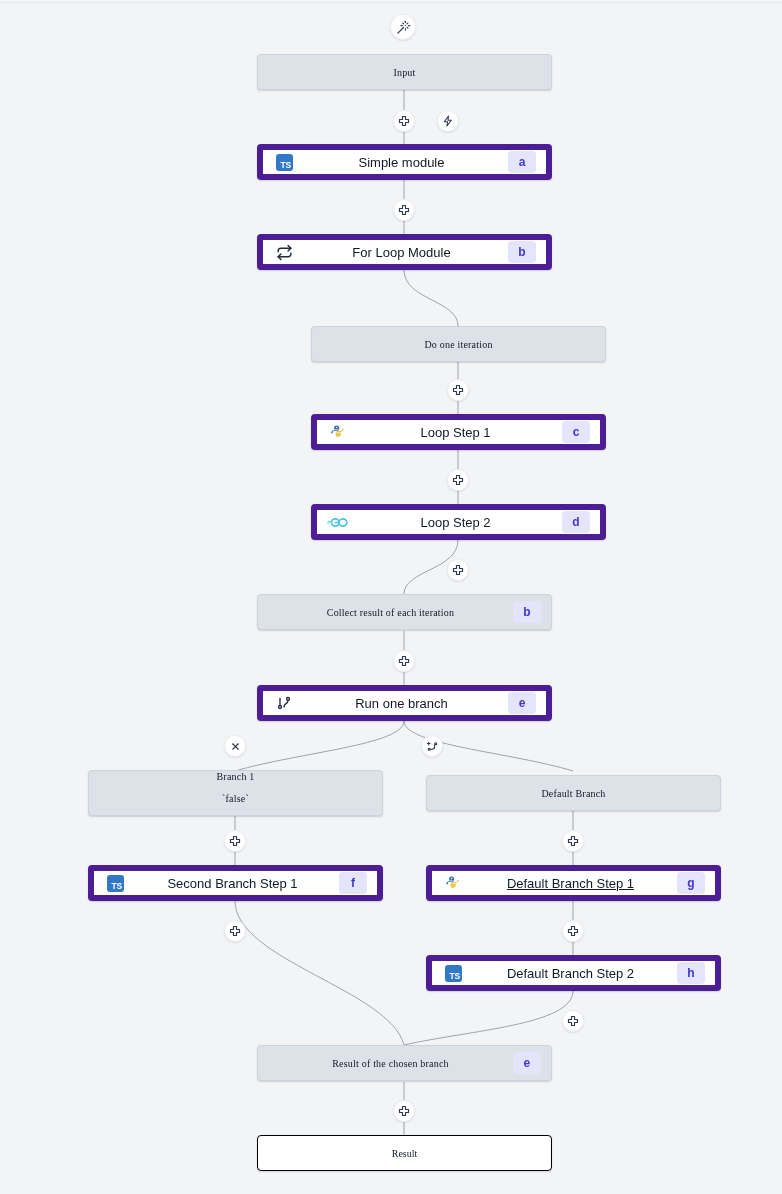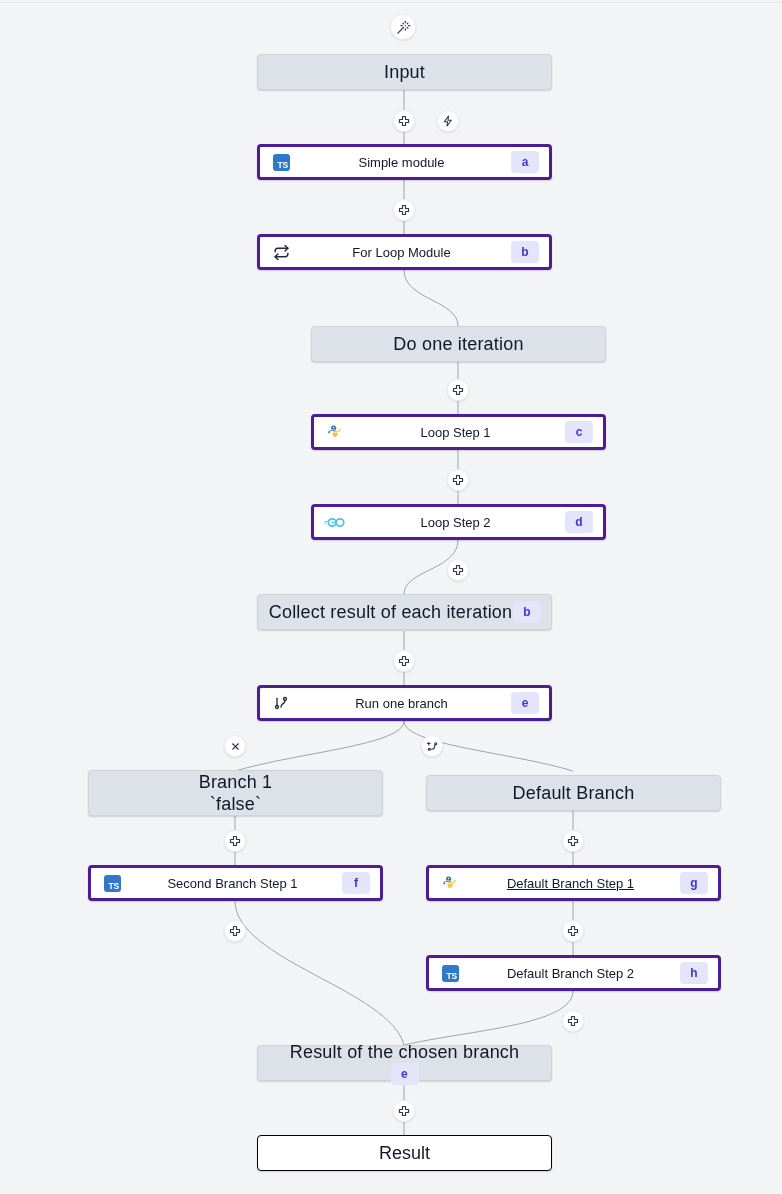--- a/index.html
+++ b/index.html
@@ -58,21 +58,21 @@
   }
 
   .node.virtual.tall {
     height: 46px;
     flex-direction: column;
     line-height: 1.25;
   }
 
   .node.script {
     background: #ffffff;
-    border: 3px solid #4c1d95;
+    border: 6px solid #4c1d95;
     color: #111827;
   }
 
   .node.plain {
     background: #ffffff;
     border: 1px solid #000000;
     justify-content: center;
     font-family: "Liberation Mono", monospace;
     font-size: 12.5px;
     color: #1f2937;
@@ -81,22 +81,22 @@
   .node .label {
     flex: 1 1 auto;
     text-align: center;
     font-size: 13px;
     color: #111827;
     white-space: nowrap;
   }
 
   .node.virtual .label,
   .node.plain .label {
-    font-family: Liberation Sans, sans-serif;
-    font-size: 18px;
+    font-family: Liberation Serif, serif;
+    font-size: 10px;
   }
 
   .node .lead {
     width: 22px;
     height: 22px;
     flex: 0 0 22px;
     display: flex;
     align-items: center;
     justify-content: center;
   }
@@ -400,21 +400,21 @@
     <span class="label">Default Branch Step 2</span>
     <span class="badge">h</span>
   </div>
 
   <div class="pill" style="left:562px; top:1010px;">
     <svg width="12" height="12" viewBox="0 0 24 24" fill="none" stroke="#2f3a4f" stroke-width="2.4" stroke-linecap="round" stroke-linejoin="round">
       <path d="M9 3h6v6h6v6h-6v6H9v-6H3V9h6z"></path>
     </svg>
   </div>
 
-  <div class="node virtual" style="left:257px; top:1045px; width:295px;flex-direction:column;">
+  <div class="node virtual" style="left:257px; top:1045px; width:295px;">
     <span class="label">Result of the chosen branch</span>
     <span class="badge">e</span>
   </div>
 
   <div class="pill" style="left:393px; top:1100px;">
     <svg width="12" height="12" viewBox="0 0 24 24" fill="none" stroke="#2f3a4f" stroke-width="2.4" stroke-linecap="round" stroke-linejoin="round">
       <path d="M9 3h6v6h6v6h-6v6H9v-6H3V9h6z"></path>
     </svg>
   </div>
 

